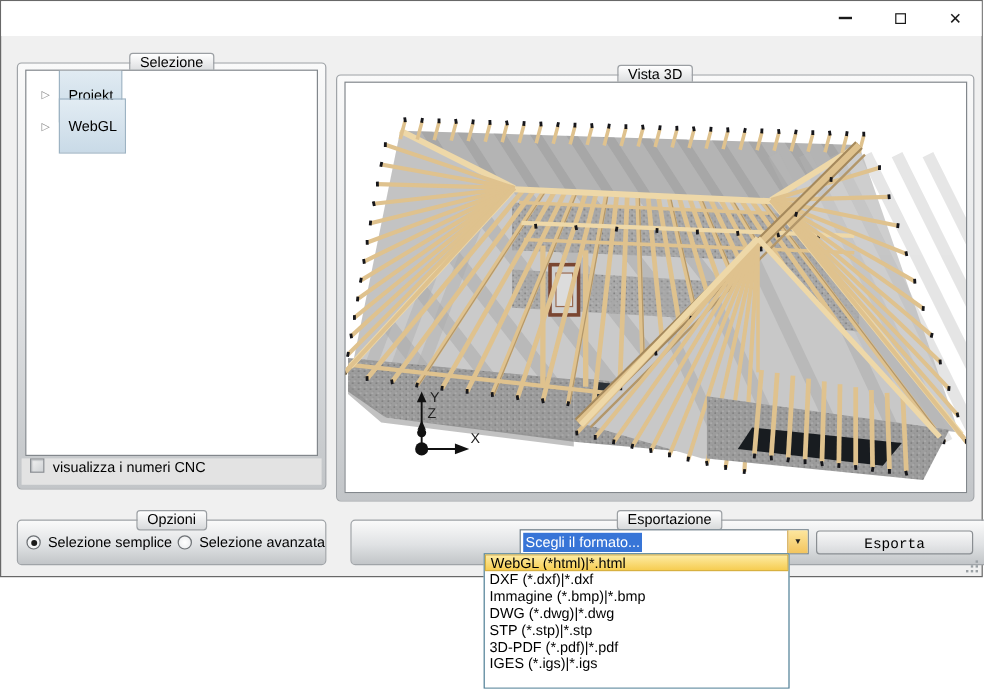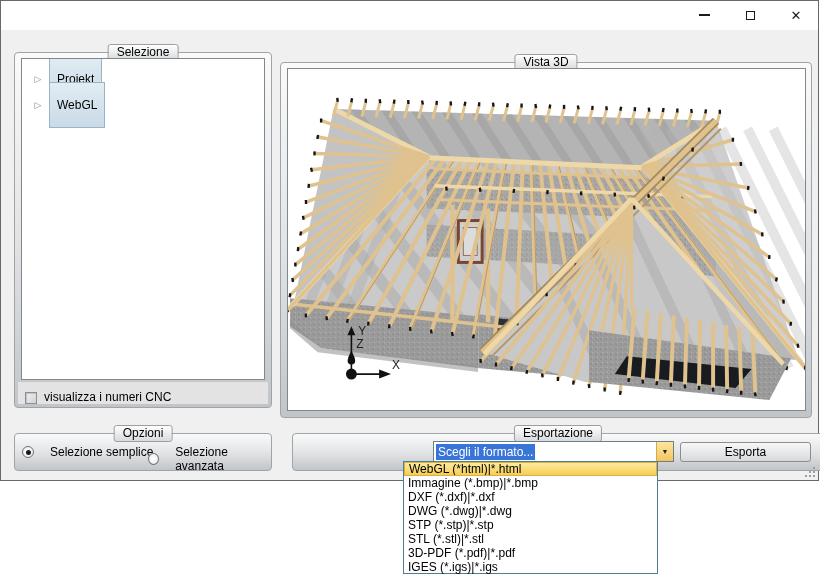--- a/index.html
+++ b/index.html
@@ -19,41 +19,41 @@
            background:linear-gradient(#ffffff,#d8dadc); border:1px solid #9b9fa3; border-radius:3px; line-height:15px; }
 
   
   .tree-area { position:absolute; left:6px; top:5px; right:6px; height:322px; background:#ffffff; border:1px solid #82878c; overflow:hidden; }
   .tree-row { display:flex; align-items:center; height:23px; margin-top:3px; }
   .tree-row:first-child { margin-top:8px; }
   .twisty { width:14px; margin-left:9px; font-size:9px; color:#8a8a8a; text-align:center; }
   .tree-chip { margin-left:4px; font-size:12px; color:#000; padding:15px 7px;
            background:linear-gradient(#e2ecf3,#c9dae7); border:1px solid #9db3c3; }
   .cnc-row { position:absolute; left:3px; right:3px; bottom:3px; height:22px; background:#e3e3e3;
-           display:flex; align-items:flex-end; padding-left:7px; gap:7px; }
+           display:flex; align-items:flex-start; padding-left:7px; gap:7px; }
   .checkbox { width:12px; height:12px; border:1px solid #8b8f94; background:linear-gradient(135deg,#f2f2f2,#cfd2d5); box-shadow:inset 1px 1px 1px #bfc2c5; }
   .cnc-label { font-size:12px; color:#000; }
 
   
   .canvas3d { position:absolute; left:6px; top:5px; right:5px; bottom:6px; background:#ffffff; border:1px solid #82878c; }
   .canvas3d svg { width:100%; height:100%; display:block; }
 
   
-  .radio-row { position:absolute; top:11px; display:flex; align-items:center; gap:16px; }
+  .radio-row { position:absolute; top:11px; display:flex; align-items:center; gap:6px; }
   .radio { width:12px; height:12px; border-radius:50%; border:1px solid #6d7175; background:radial-gradient(#ffffff,#e7e9eb); position:relative; }
   .radio.checked::after { content:""; position:absolute; left:2.5px; top:2.5px; width:5px; height:5px; border-radius:50%; background:#1a1a1a; }
   .radio-label { font-size:12px; color:#000; }
 
   
   .combobox { position:absolute; left:140px; top:7px; width:241px; height:21px; background:#ffffff; border:1px solid #6e7d87; display:flex; align-items:center; }
   .combo-text { margin-left:2px; font-size:12px; line-height:16px; padding:0 2px; background:#3875d7; color:#ffffff; white-space:nowrap; }
   .combo-btn { margin-left:auto; width:17px; align-self:stretch; background:linear-gradient(#fde69e,#f3c55e); border-left:1px solid #d3a94e; display:flex; align-items:center; justify-content:center; }
   .combo-btn .tri { font-size:7px; color:#222; }
   .export-btn { position:absolute; left:387px; top:8px; width:131px; height:20px; border:1px solid #8a8e92; border-radius:3px;
-           background:linear-gradient(#f7f7f7,#e5e6e8 60%,#d7d9db); font-size:12px; color:#000; display:flex; align-items:center; justify-content:center; }
+           background:linear-gradient(#f7f7f7,#e5e6e8 60%,#d7d9db); font-size:12px; color:#000; display:flex; align-items:flex-end; justify-content:center;font-family:Liberation Mono, monospace; }
 
   .grip { position:absolute; right:3px; bottom:3px; width:12px; height:12px; }
   .grip i { position:absolute; width:2px; height:2px; background:#9aa0a4; }
 
   
   .dd-popup { position:absolute; left:403px; top:461px; width:255px; height:113px; background:#ffffff; border:1px solid #4e7e95; z-index:20; }
   .dd-item { height:14px; line-height:14px; font-size:12px; color:#000; padding-left:4px; white-space:nowrap; overflow:hidden; }
   .dd-item.hl { background:linear-gradient(#fdeba2,#f6cd52); border:1px solid #d8b140; line-height:12px; }
 </style>
 </head>
@@ -474,20 +474,19 @@
       <i style="right:4px;bottom:0"></i>
       <i style="right:8px;bottom:0"></i>
     <i style="right:0;bottom:4px"></i>
       <i style="right:4px;bottom:4px"></i>
       <i style="right:0;bottom:8px"></i>
   </div>
 </div>
 
 <div class="dd-popup" id="dd-holder">
     <div class="dd-item hl">WebGL (*html)|*.html</div>
+    <div class="dd-item">DXF (*.dxf)|*.dxf</div>
     <div class="dd-item">Immagine (*.bmp)|*.bmp</div>
-    <div class="dd-item">DXF (*.dxf)|*.dxf</div>
     <div class="dd-item">DWG (*.dwg)|*.dwg</div>
     <div class="dd-item">STP (*.stp)|*.stp</div>
-    <div class="dd-item">STL (*.stl)|*.stl</div>
     <div class="dd-item">3D-PDF (*.pdf)|*.pdf</div>
     <div class="dd-item">IGES (*.igs)|*.igs</div>
   </div>
 
 </body></html>

